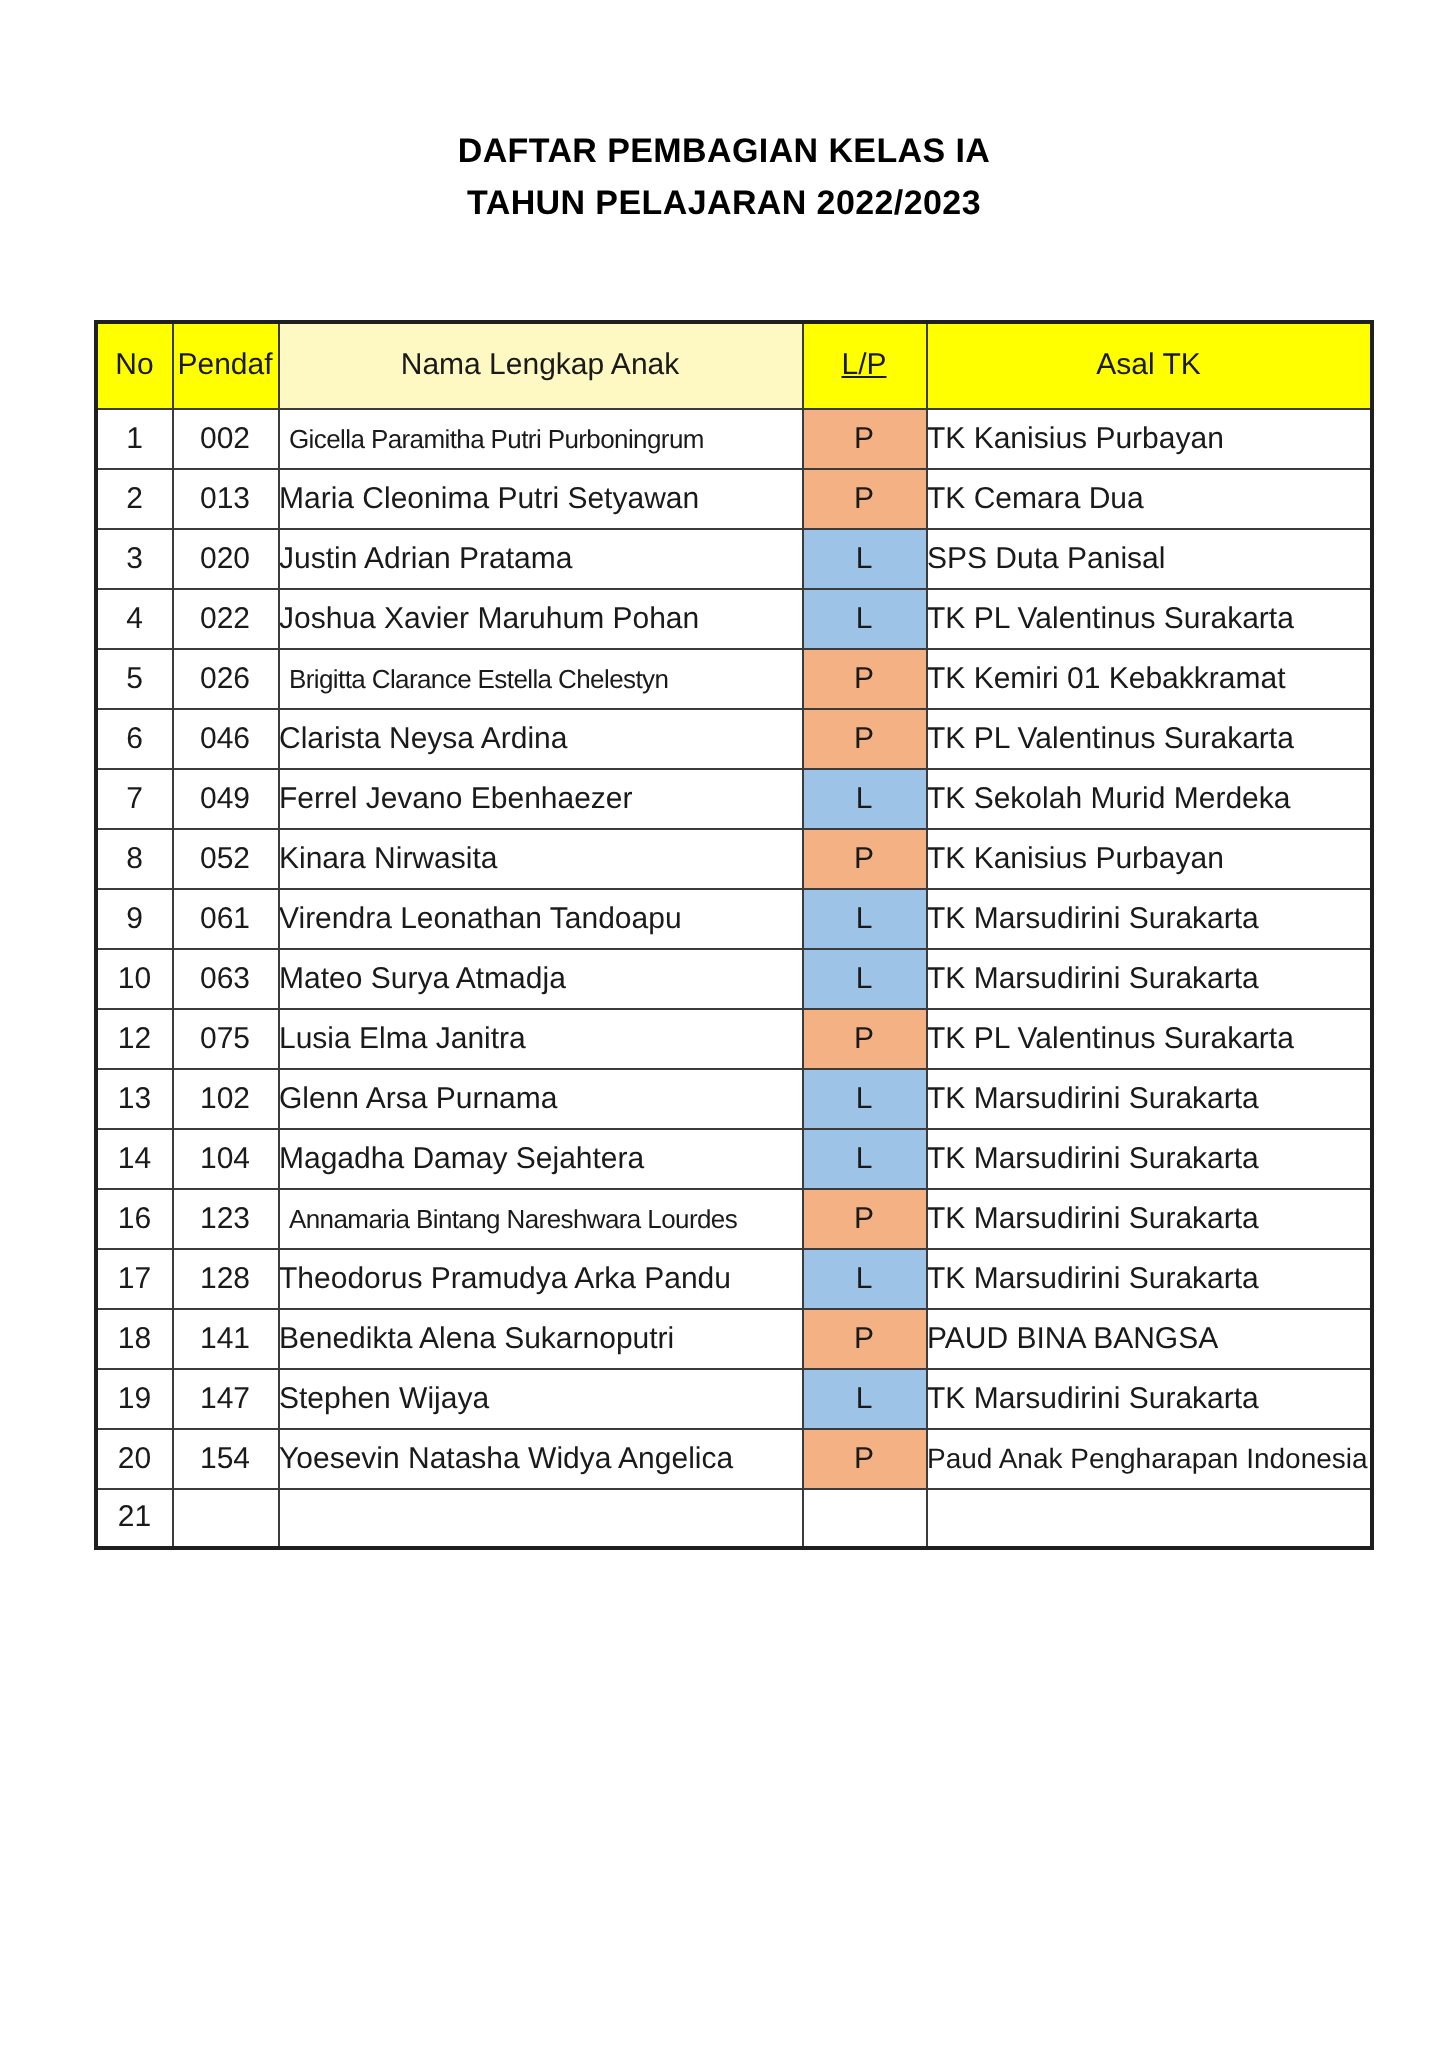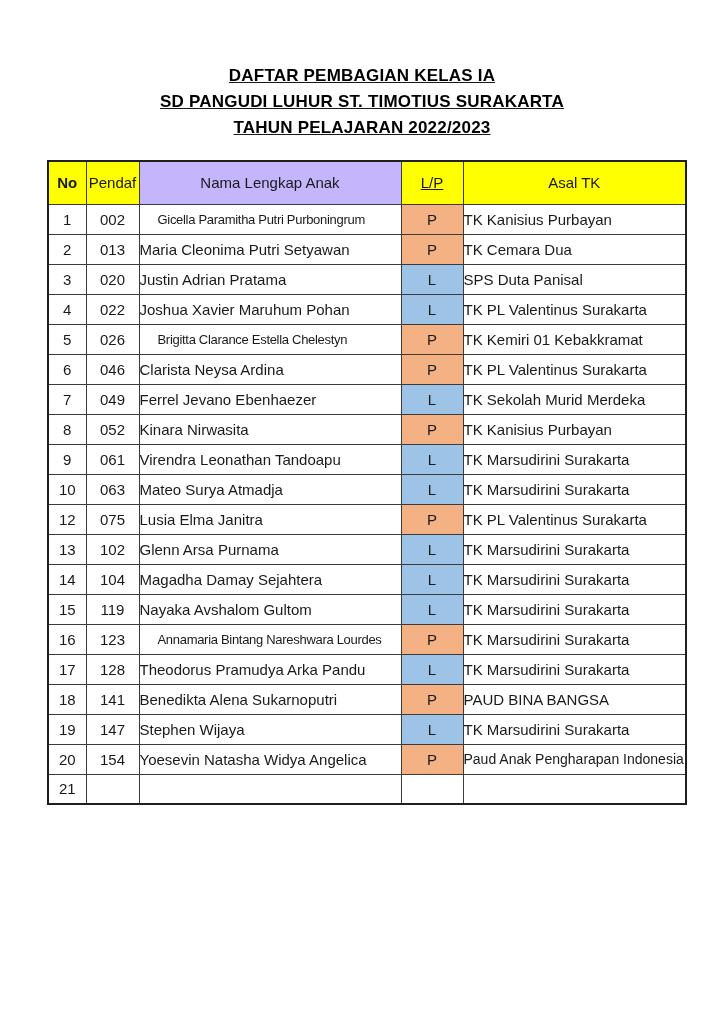--- a/index.html
+++ b/index.html
@@ -14,21 +14,20 @@
     color: #1a1a1a;
     position: relative;
     overflow: hidden;
   }
   .titles {
     position: absolute;
     top: 63px;
     left: 0;
     width: 724px;
     text-align: center;
-    text-decoration: underline;
   }
   .title-line {
     font-weight: bold;
     font-size: 17px;
     line-height: 26px;
     color: #000000;
     letter-spacing: 0.2px;
   }
   table.roster {
     position: absolute;
@@ -64,48 +63,47 @@
   }
   td.nama, td.asal {
     text-align: left;
     padding-left: 6px;
     padding-right: 2px;
   }
   td.nama.condensed {
     font-size: 13px;
     font-stretch: condensed;
     letter-spacing: -0.3px;
-    padding-left: 18px;
+    padding-left: 5px;
   }
   td.asal.tiny {
     font-size: 14px;
   }
 </style>
 </head>
 <body>
 
 <div class="titles">
   <div class="title-line">DAFTAR PEMBAGIAN KELAS IA</div>
-  <div class="title-line">SD PANGUDI LUHUR ST. TIMOTIUS SURAKARTA</div>
   <div class="title-line">TAHUN PELAJARAN 2022/2023</div>
 </div>
 
 <table class="roster">
   <colgroup>
     <col style="width:38px">
     <col style="width:53px">
     <col style="width:262px">
     <col style="width:62px">
     <col style="width:223px">
   </colgroup>
   <thead>
     <tr>
-      <th style="background: rgb(255, 255, 0); font-weight: bold;">No</th>
+      <th style="background: rgb(255, 255, 0);">No</th>
       <th style="background: rgb(255, 255, 0);">Pendaf</th>
-      <th style="background: #c4b5fd;">Nama Lengkap Anak</th>
+      <th style="background: #fef9c3;">Nama Lengkap Anak</th>
       <th style="background: rgb(255, 255, 0); text-decoration: underline;">L/P</th>
       <th style="background: rgb(255, 255, 0);">Asal TK</th>
     </tr>
   </thead>
   <tbody>
       <tr>
         <td class="no">1</td>
         <td class="pendaf">002</td>
         <td class="nama condensed">Gicella Paramitha Putri Purboningrum</td>
         <td class="lp" style="background: rgb(244, 177, 131);">P</td>
@@ -189,27 +187,20 @@
         <td class="asal">TK Marsudirini Surakarta</td>
       </tr>
       <tr>
         <td class="no">14</td>
         <td class="pendaf">104</td>
         <td class="nama">Magadha Damay Sejahtera</td>
         <td class="lp" style="background: rgb(157, 195, 230);">L</td>
         <td class="asal">TK Marsudirini Surakarta</td>
       </tr>
       <tr>
-        <td class="no">15</td>
-        <td class="pendaf">119</td>
-        <td class="nama">Nayaka Avshalom Gultom</td>
-        <td class="lp" style="background: rgb(157, 195, 230);">L</td>
-        <td class="asal">TK Marsudirini Surakarta</td>
-      </tr>
-      <tr>
         <td class="no">16</td>
         <td class="pendaf">123</td>
         <td class="nama condensed">Annamaria Bintang Nareshwara Lourdes</td>
         <td class="lp" style="background: rgb(244, 177, 131);">P</td>
         <td class="asal">TK Marsudirini Surakarta</td>
       </tr>
       <tr>
         <td class="no">17</td>
         <td class="pendaf">128</td>
         <td class="nama">Theodorus Pramudya Arka Pandu</td>

